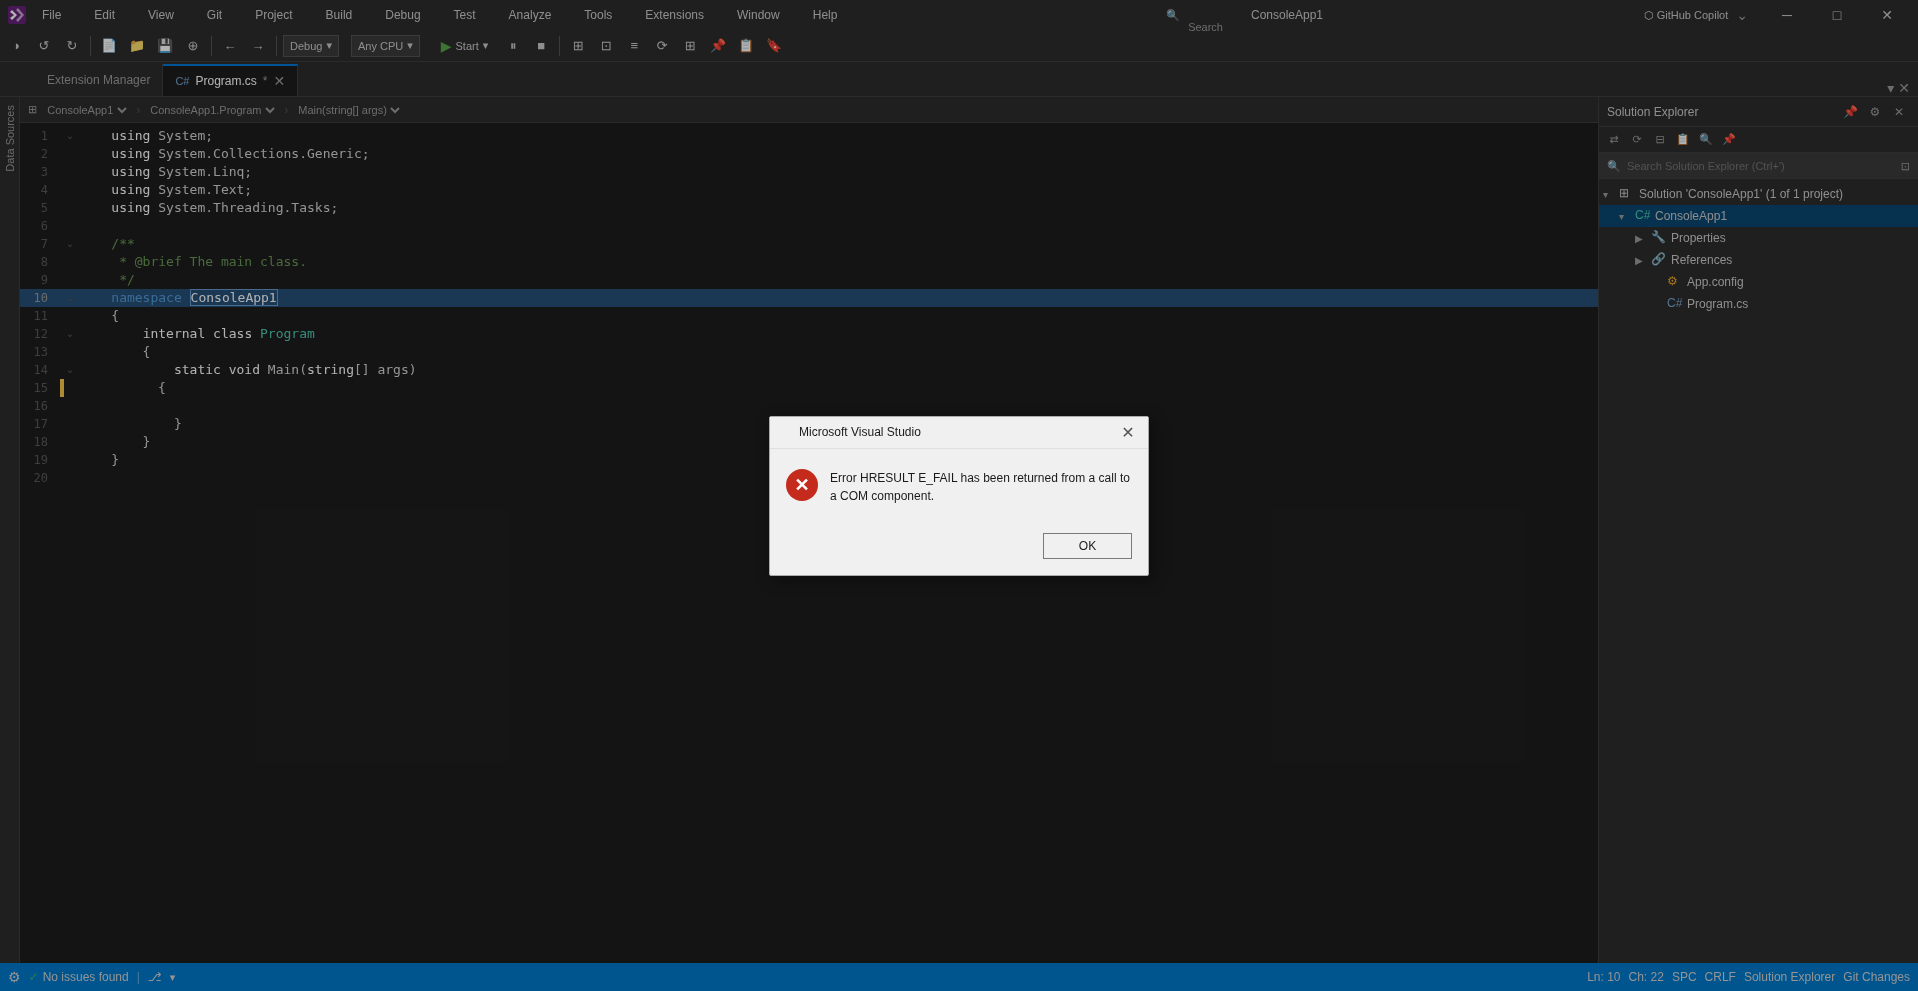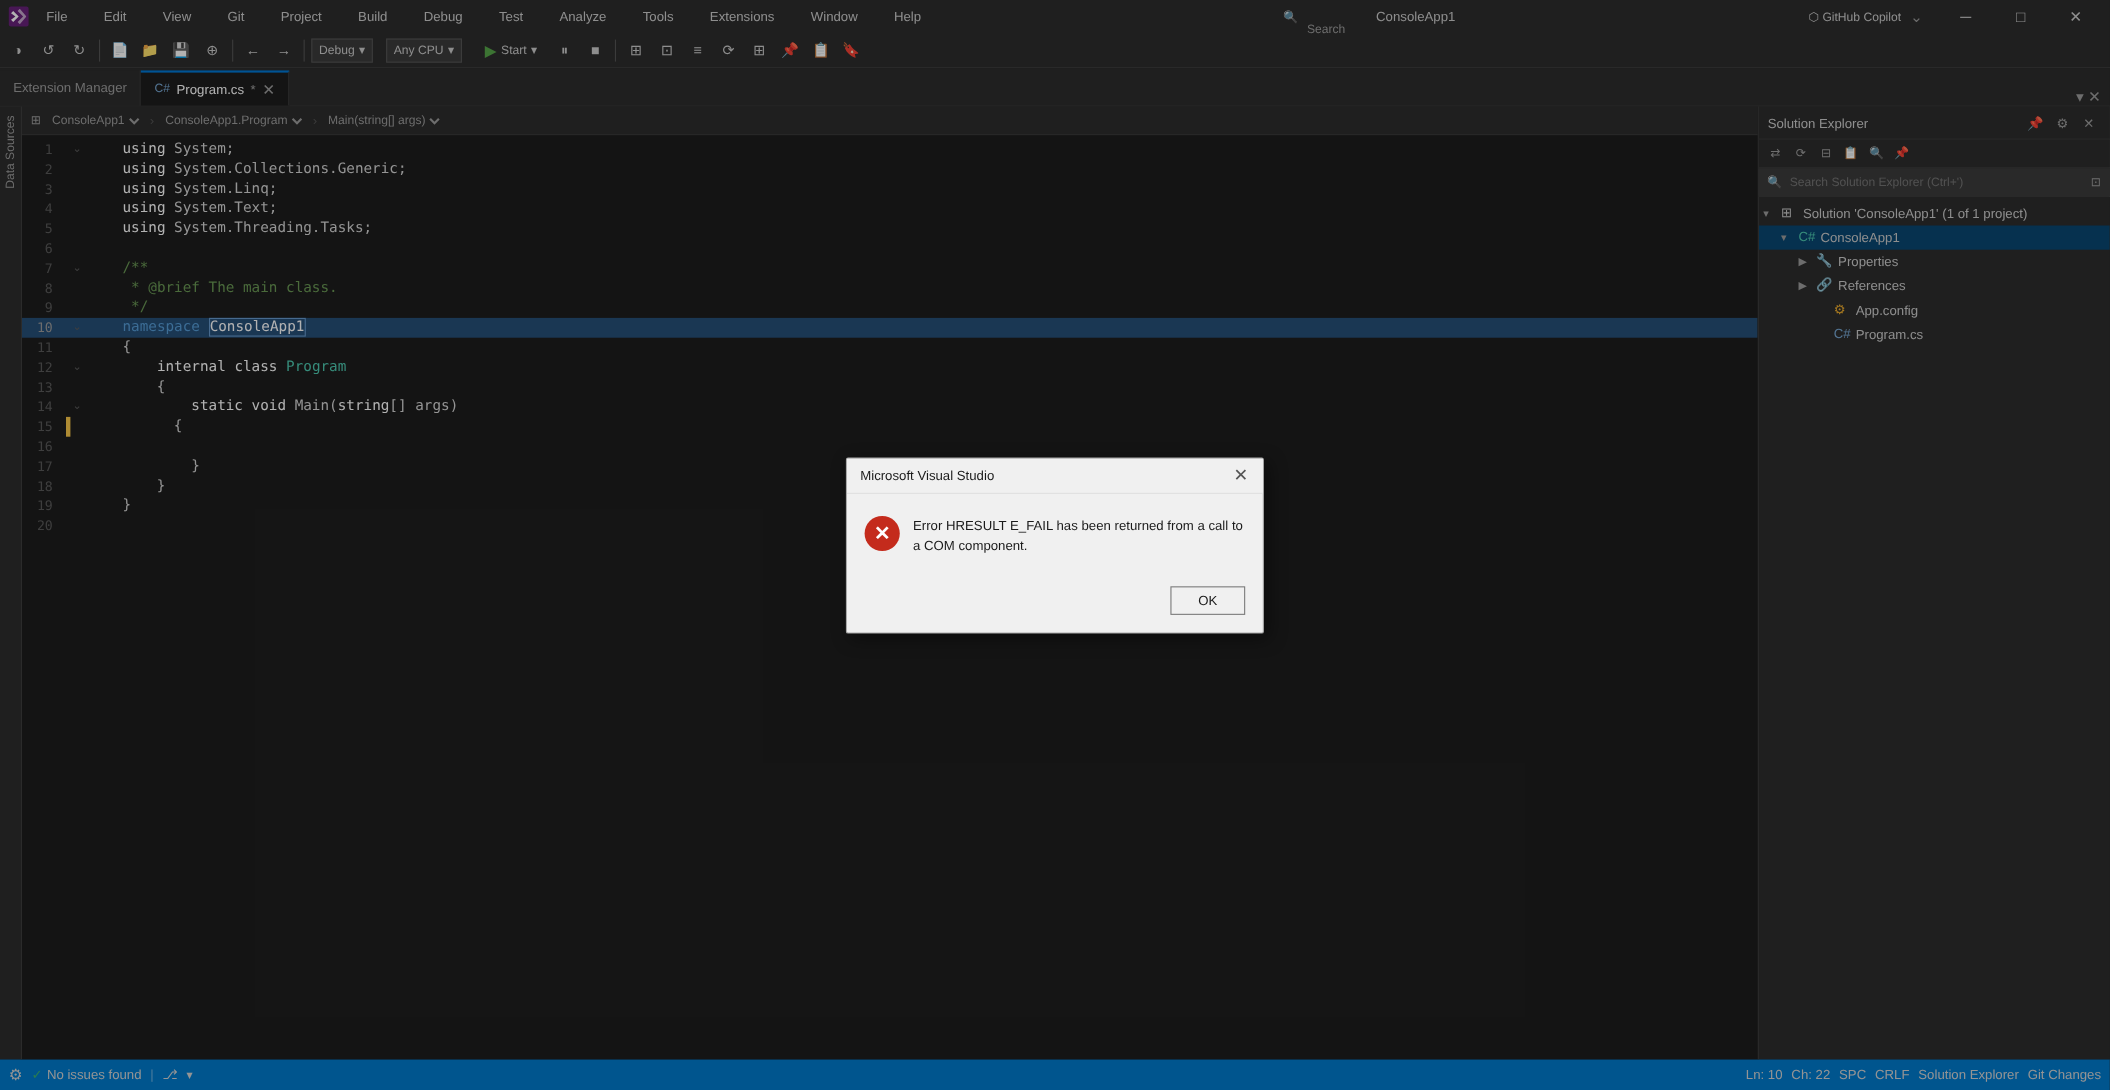--- a/index.html
+++ b/index.html
@@ -94,20 +94,21 @@
     }
     .start-btn .play { color: #57a64a; font-size: 14px; }
 
     
     #tabs-bar {
       height: 35px;
       background: #2d2d2d;
       display: flex;
       align-items: flex-end;
       border-bottom: 1px solid #3e3e3e;
+      padding-left: 35px;
     }
     .tab {
       height: 32px;
       padding: 0 12px;
       display: flex; align-items: center; gap: 6px;
       background: #2d2d2d;
       color: #9d9d9d;
       font-size: 12px;
       cursor: pointer;
       border-right: 1px solid #3e3e3e;
@@ -350,21 +351,21 @@
       background: #f0f0f0;
       border: 1px solid #aaa;
       box-shadow: 4px 4px 16px rgba(0,0,0,0.4);
       border-radius: 2px;
     }
     #modal-title-bar {
       height: 32px;
       background: #f0f0f0;
       display: flex;
       align-items: center;
-      padding: 0 8px 0 12px;
+      padding: 0 8px 0 29px;
       border-bottom: 1px solid #dfdfdf;
     }
     #modal-title-text {
       flex: 1;
       color: #1a1a1a;
       font-size: 12px;
     }
     #modal-close-btn {
       width: 24px; height: 24px;
       background: transparent; border: none;
@@ -390,21 +391,21 @@
       color: #1a1a1a;
       line-height: 1.5;
       flex: 1;
     }
     #modal-footer {
       padding: 8px 16px 16px;
       display: flex;
       justify-content: flex-end;
     }
     #modal-ok-btn {
-      width: 68px; height: 26px;
+      width: 89px; height: 26px;
       background: #f0f0f0;
       border: 1px solid #7a7a7a;
       color: #1a1a1a;
       font-size: 12px;
       cursor: pointer;
     }
   </style>
 </head>
 <body>
 

